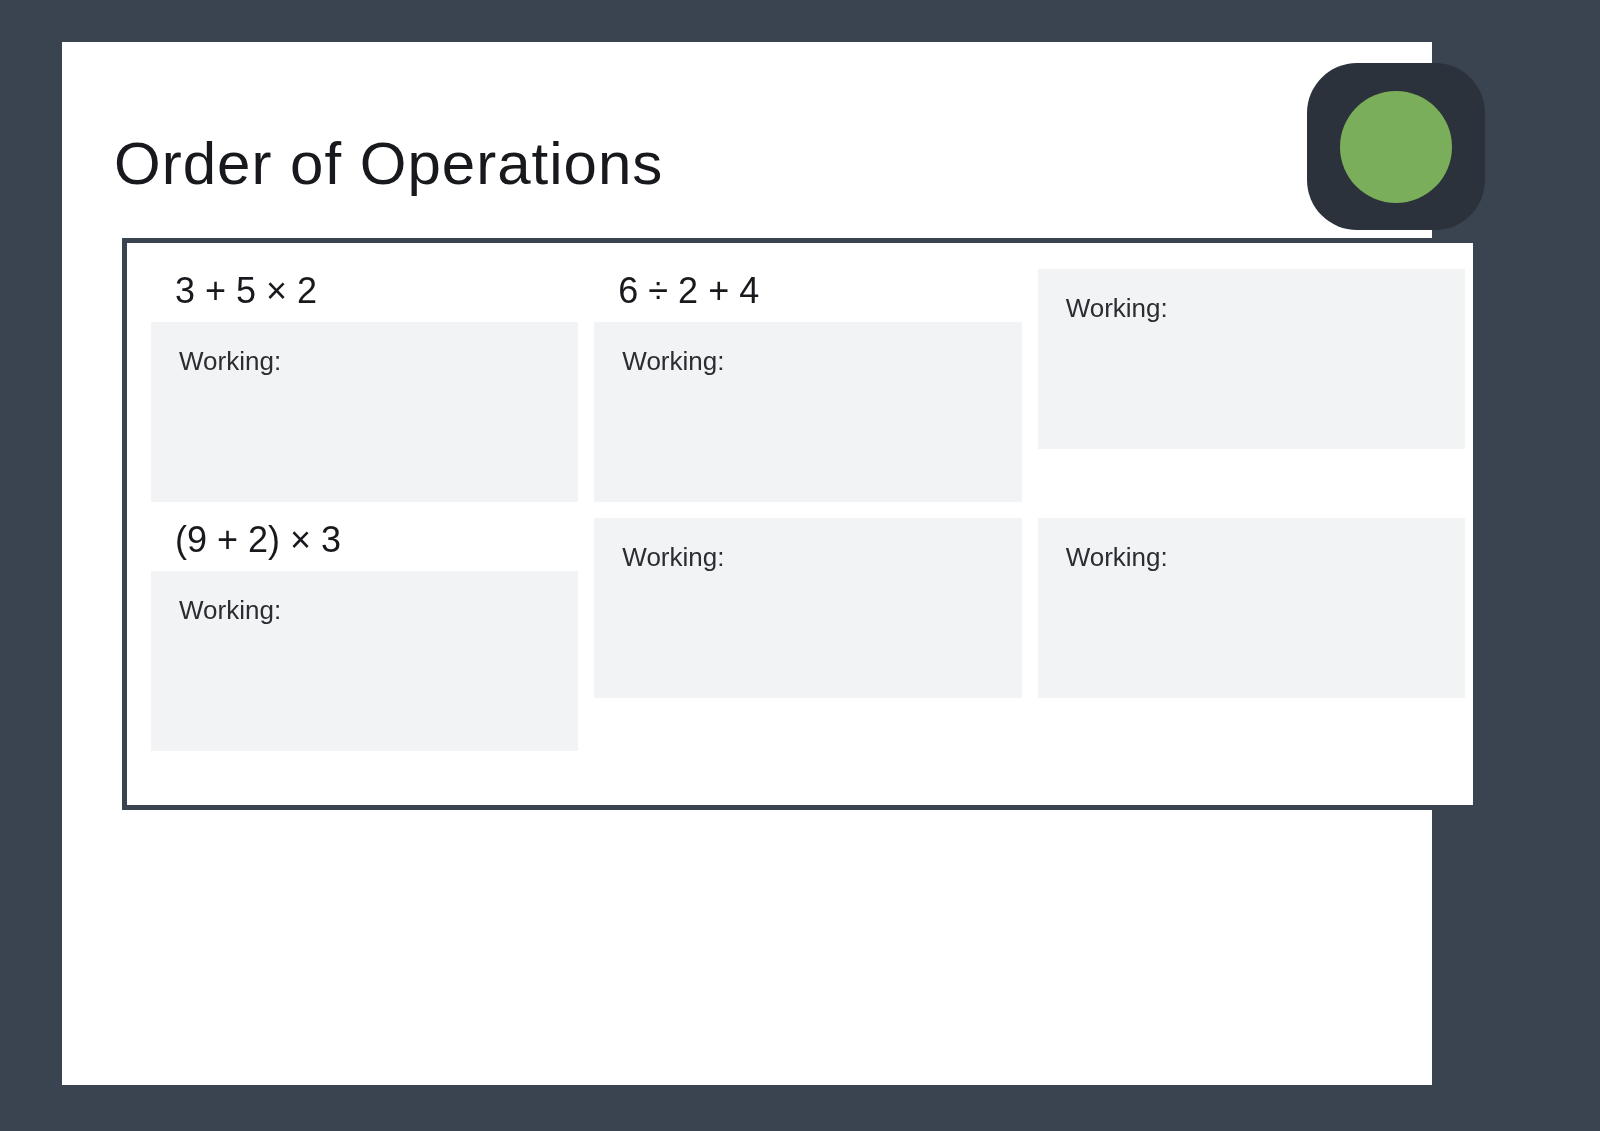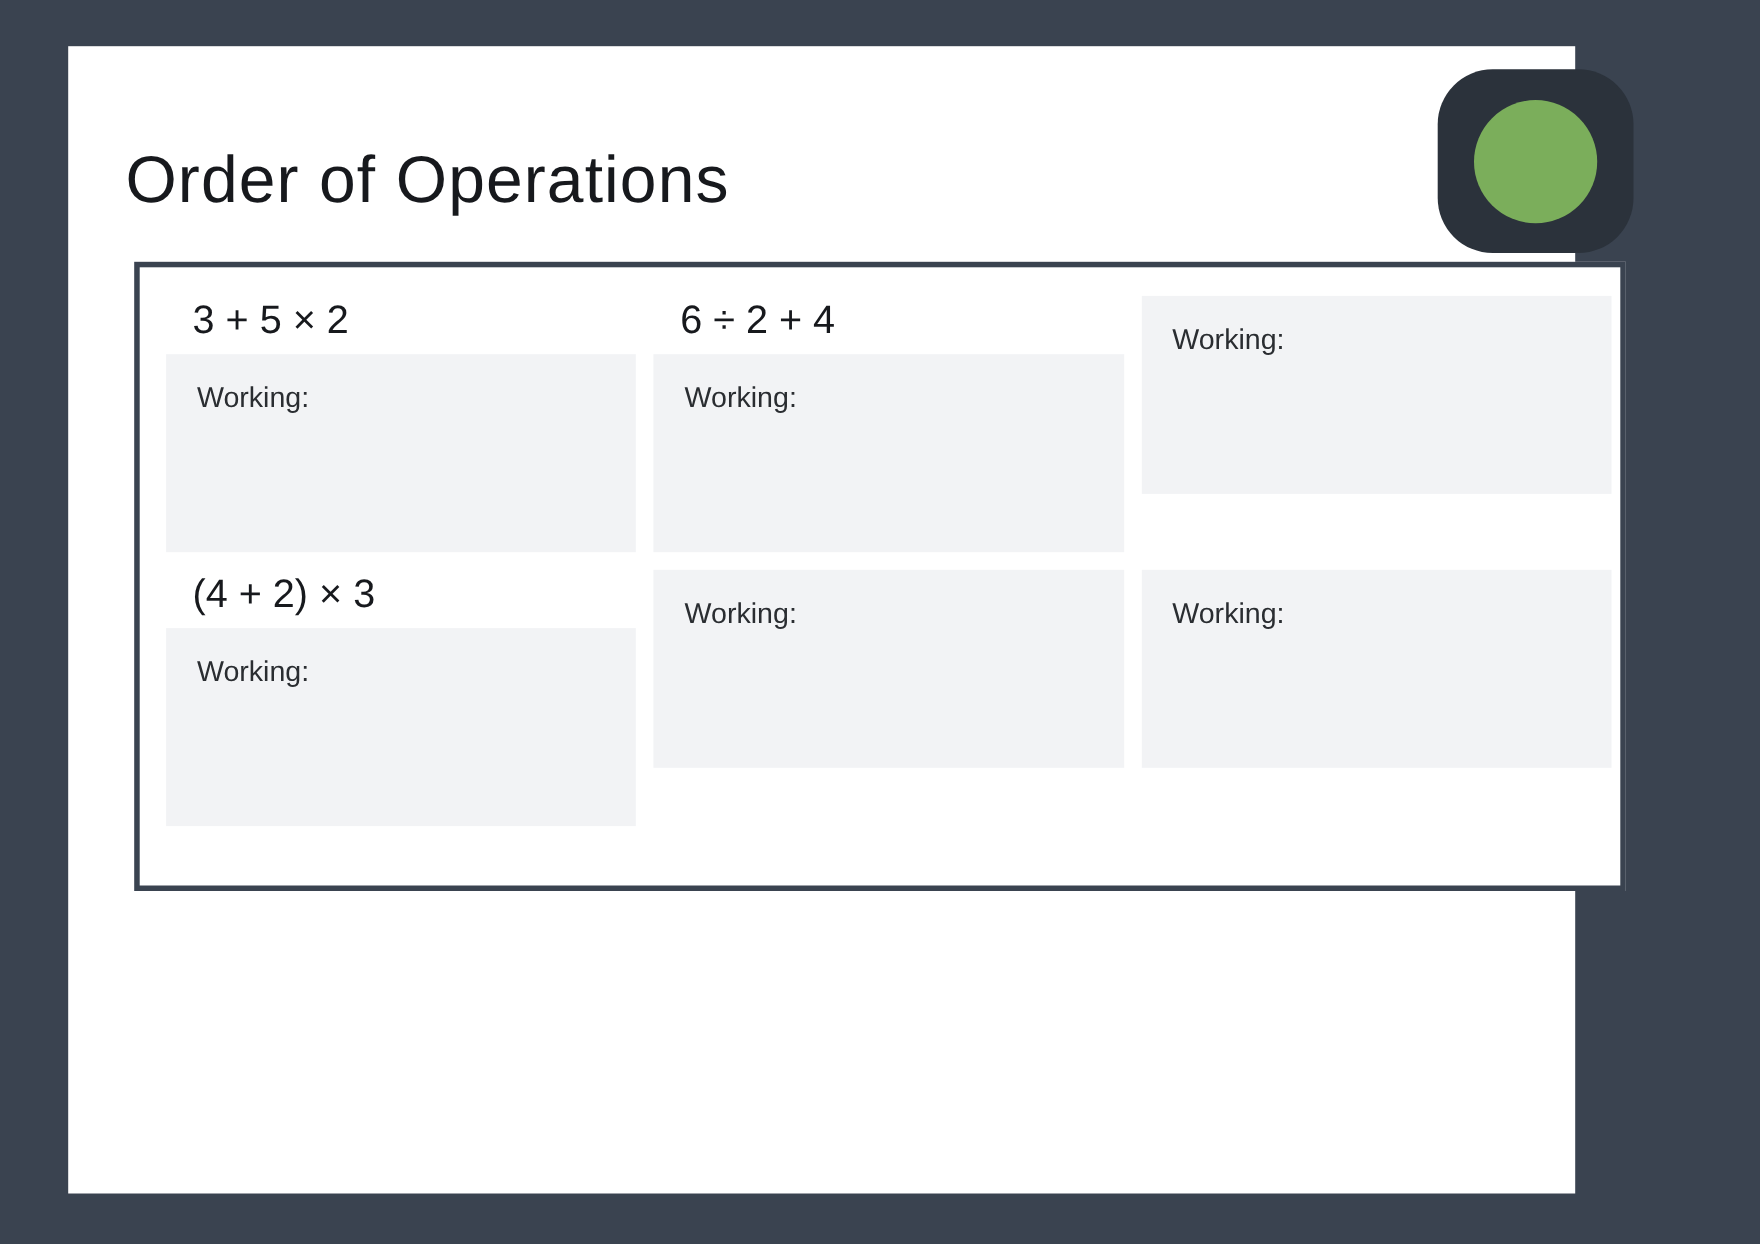--- a/index.html
+++ b/index.html
@@ -146,21 +146,21 @@
       </div>
     </div>
 
     <div class="problem-cell">
       <div class="working-area">
         <span class="working-label">Working:</span>
       </div>
     </div>
 
     <div class="problem-cell">
-      <div class="problem-expression">(4 + 2) × 3</div>
+      <div class="problem-expression">(9 + 2) × 3</div>
       <div class="working-area">
         <span class="working-label">Working:</span>
       </div>
     </div>
 
     <div class="problem-cell">
       <div class="working-area">
         <span class="working-label">Working:</span>
       </div>
     </div>

